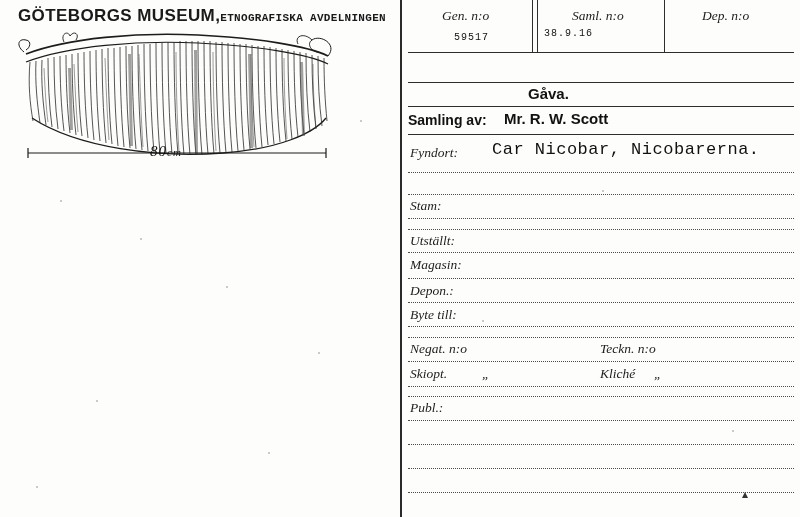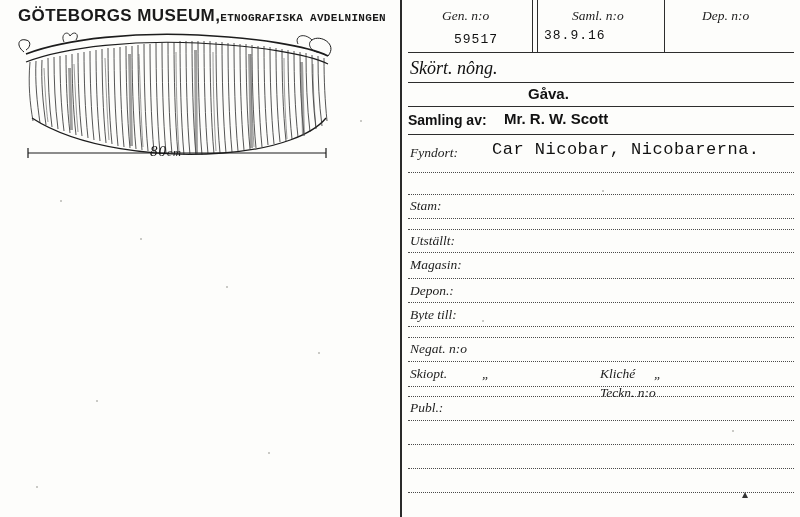--- a/index.html
+++ b/index.html
@@ -103,21 +103,21 @@
     position: absolute;
     font-family: "Liberation Serif", serif;
     font-style: italic;
     font-size: 13.5px;
     color: #1d1d1d;
     white-space: nowrap;
   }
   .hand {
     position: absolute;
     font-family: "Liberation Mono", monospace;
-    font-size: 13px;
+    font-size: 10px;
     color: #111;
     white-space: nowrap;
   }
   .hand-script {
     position: absolute;
     font-family: "Liberation Serif", serif;
     font-style: italic;
     font-size: 17px;
     color: #111;
     white-space: nowrap;
@@ -141,21 +141,21 @@
   #samling-value   { left: 102px; top: 110px; font-size: 15px; }
   #fyndort-label   { left: 8px;   top: 145px; }
   #fyndort-value   { left: 90px;  top: 140px; font-size: 17px; letter-spacing: 0.5px; }
   #stam-label      { left: 8px;   top: 198px; }
   #utstallt-label  { left: 8px;   top: 233px; }
   #magasin-label   { left: 8px;   top: 257px; }
   #magasin-value   { left: 88px;  top: 248px; font-size: 19px; letter-spacing: 1.5px; }
   #depon-label     { left: 8px;   top: 283px; }
   #byte-label      { left: 8px;   top: 307px; }
   #negat-label     { left: 8px;   top: 341px; }
-  #teckn-label     { left: 198px; top: 341px; margin-top: 44px; }
+  #teckn-label     { left: 198px; top: 341px; }
   #skiopt-label    { left: 8px;   top: 366px; }
   #skiopt-ditto    { left: 80px;  top: 366px; }
   #kliche-label    { left: 198px; top: 366px; }
   #kliche-ditto    { left: 252px; top: 366px; }
   #publ-label      { left: 8px;   top: 400px; }
   #corner-mark {
     position: absolute;
     left: 340px; top: 487px;
     font-size: 12px;
     color: #333;
@@ -294,21 +294,20 @@
     <div class="vrule" style="left:135px; top:0; height:52px;"></div>
     <div class="vrule" style="left:262px; top:0; height:52px;"></div>
 
     <span class="lbl" id="hdr-gen-label">Gen. n:o</span>
     <span class="lbl" id="hdr-saml-label">Saml. n:o</span>
     <span class="lbl" id="hdr-dep-label">Dep. n:o</span>
 
     <span class="hand" id="hdr-gen-value">59517</span>
     <span class="hand" id="hdr-saml-value">38.9.16</span>
 
-    <span class="hand-script" id="title-line">Skört. nông.</span>
     <div class="rule solid" style="top:82px;"></div>
 
     <span class="bold-sans" id="gava-line">Gåva.</span>
     <div class="rule solid" style="top:106px;"></div>
 
     <span class="bold-sans" id="samling-label">Samling av:</span>
     <span class="bold-sans" id="samling-value">Mr. R. W. Scott</span>
     <div class="rule solid" style="top:134px;"></div>
 
     <span class="lbl" id="fyndort-label">Fyndort:</span>

